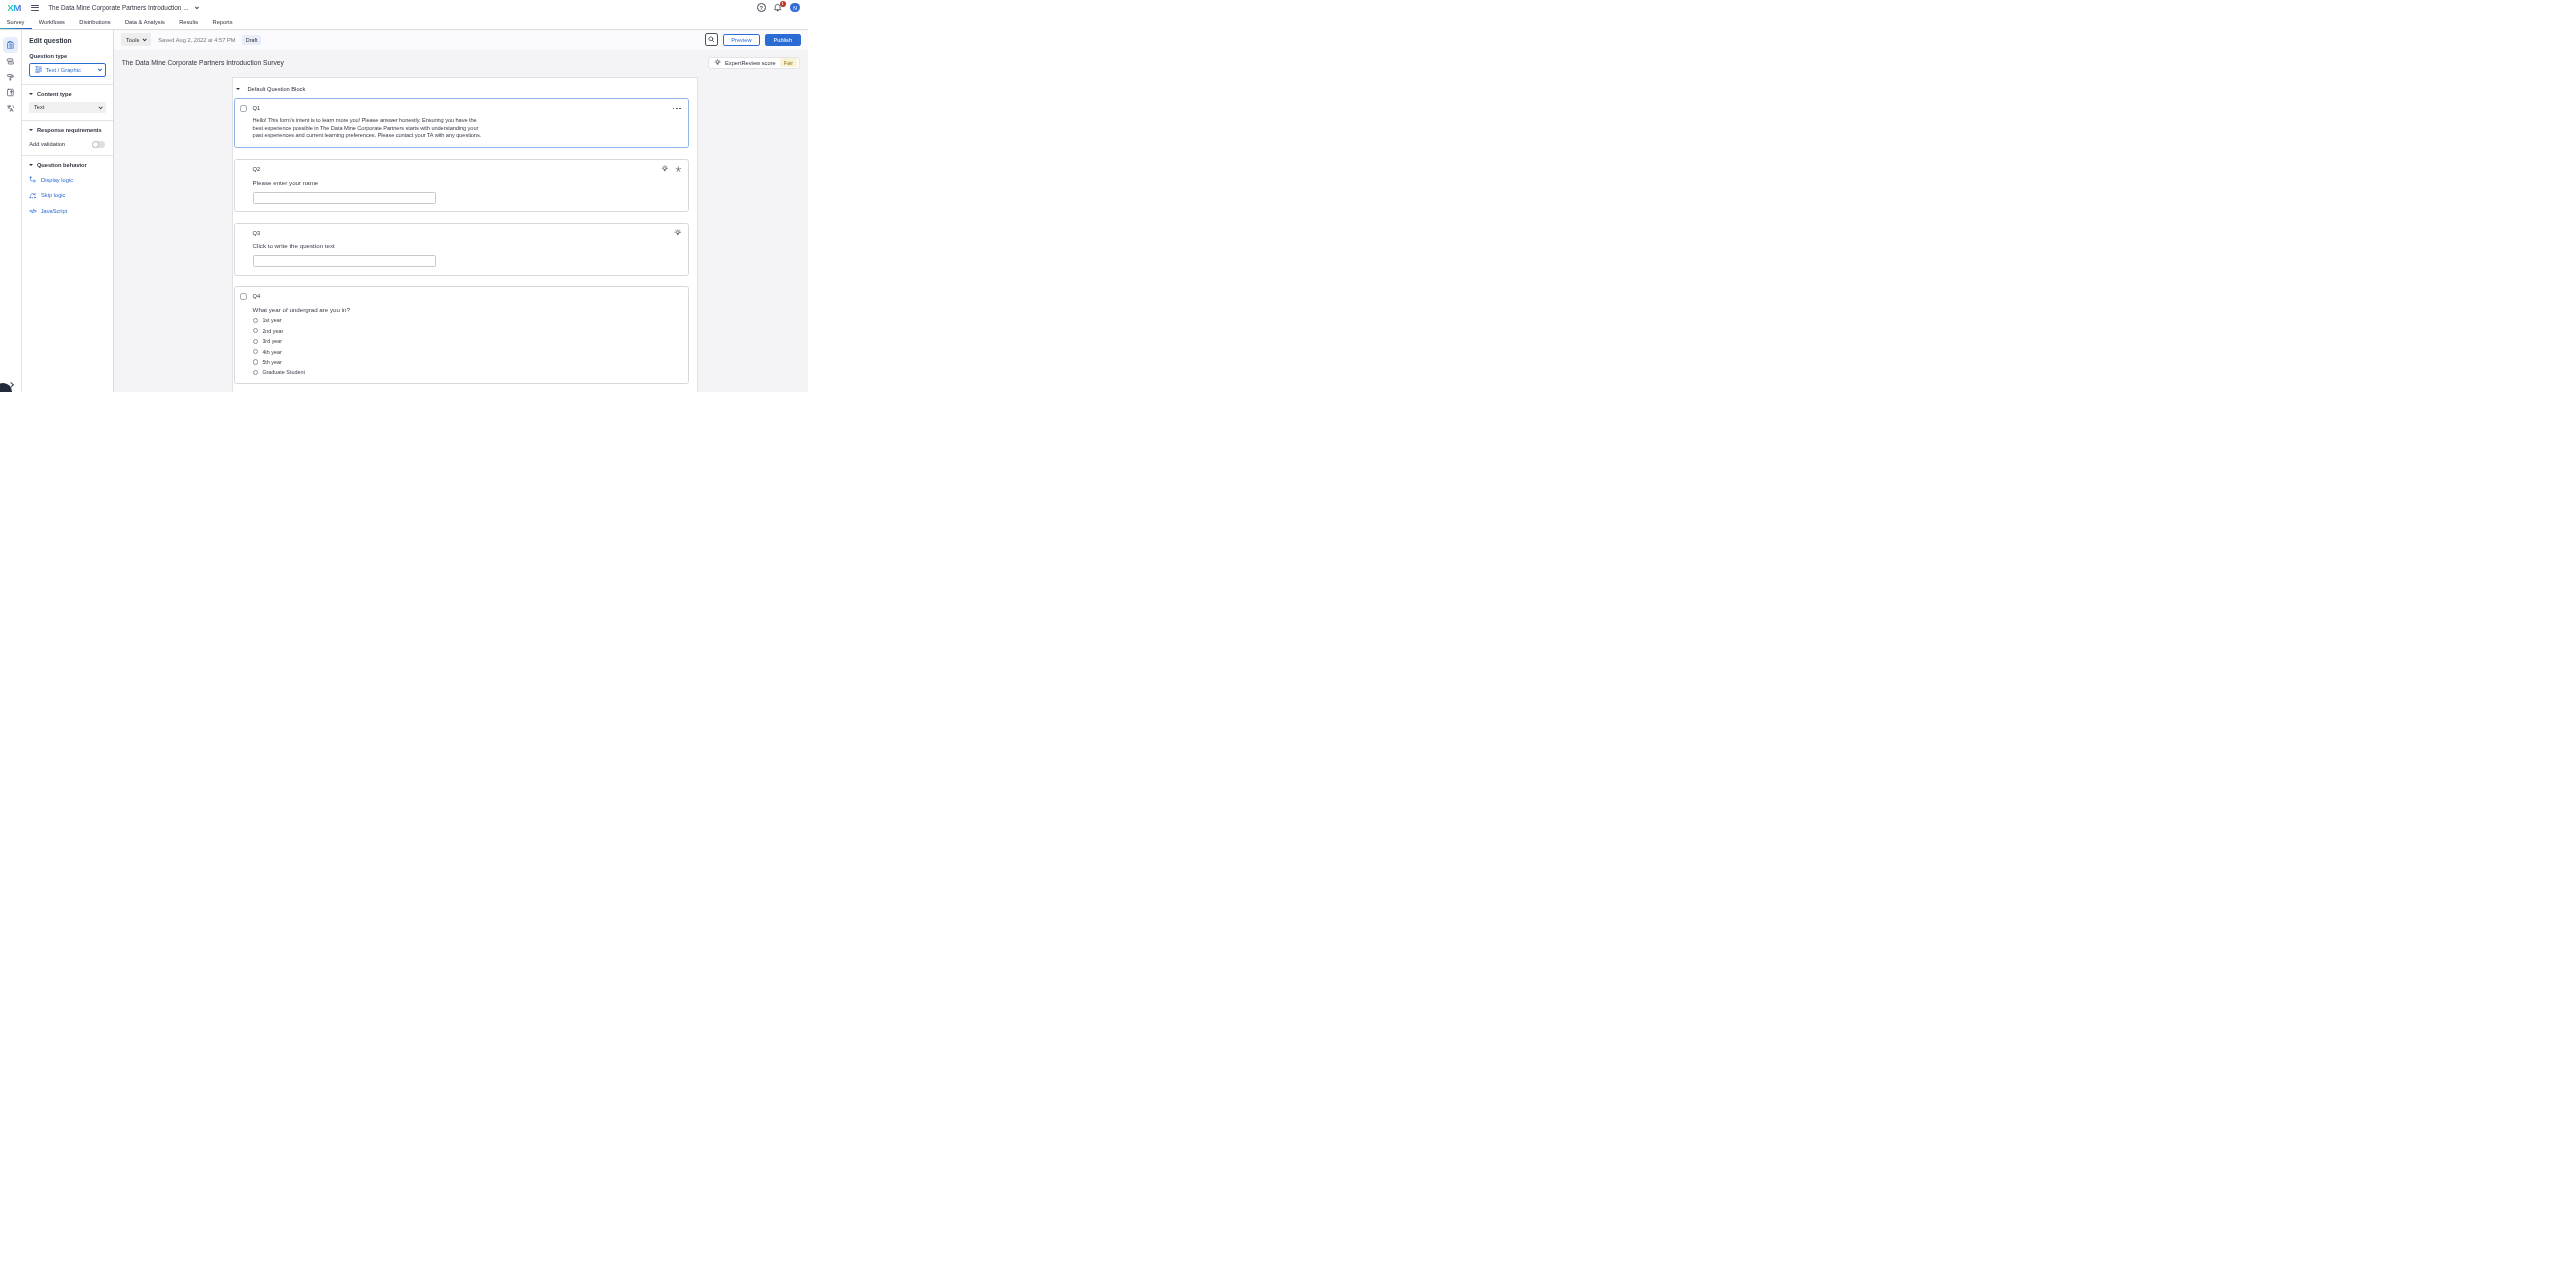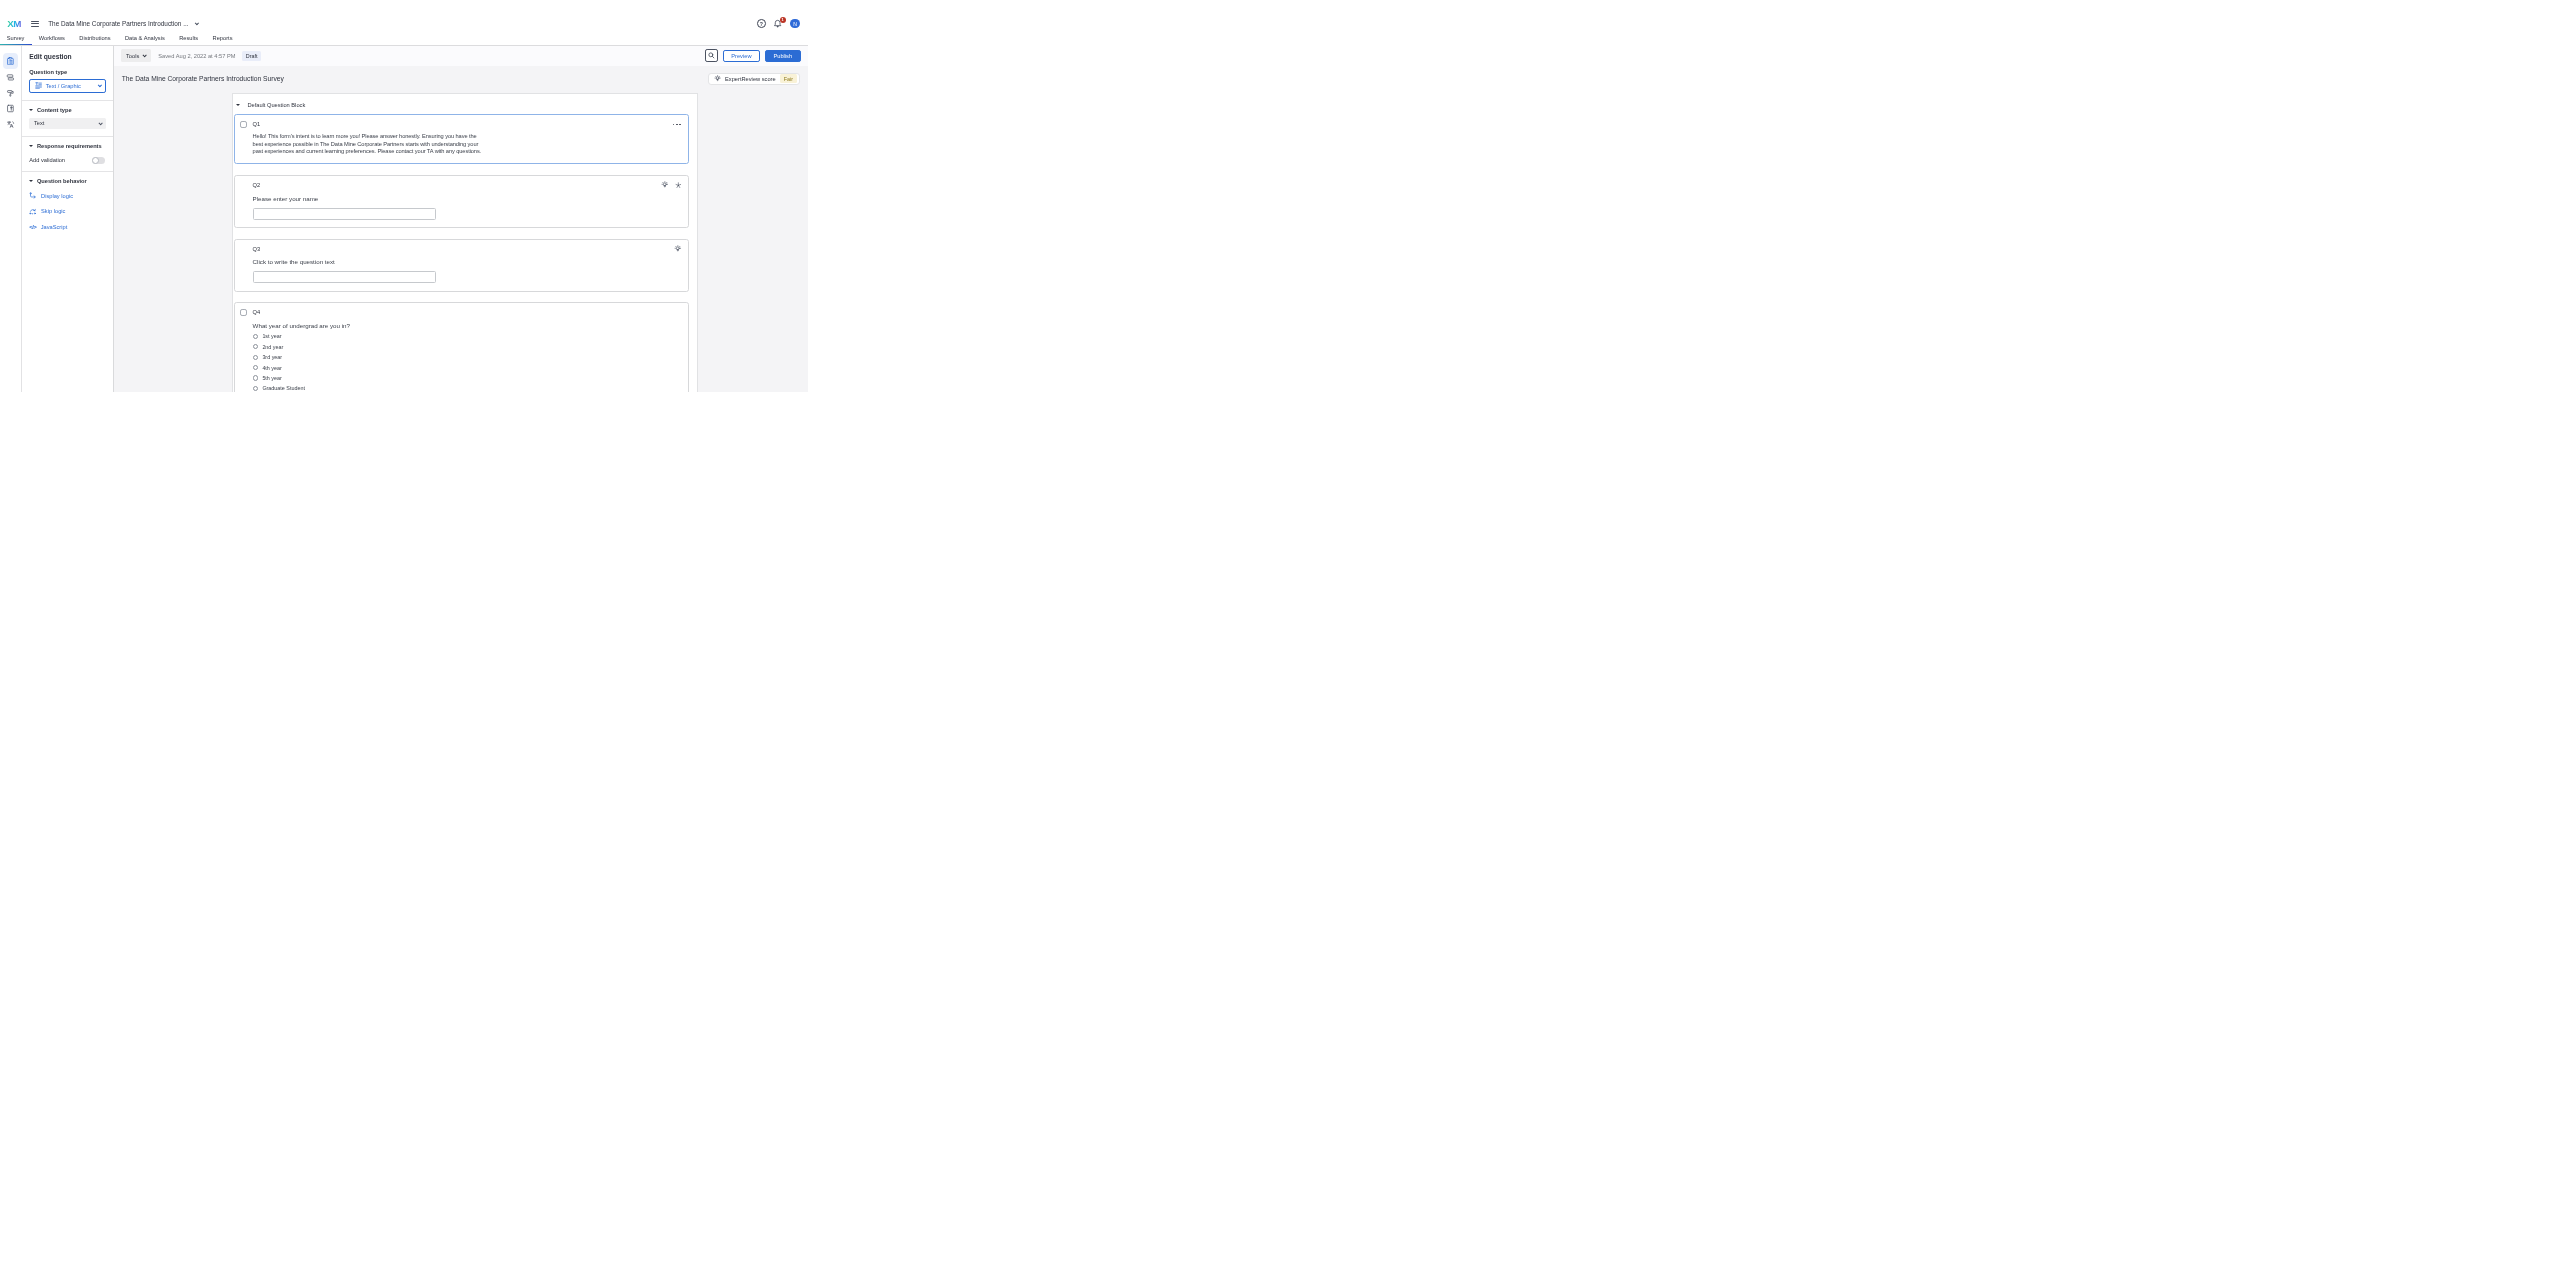--- a/index.html
+++ b/index.html
@@ -1,18 +1,18 @@
 <!DOCTYPE html>
 <html style="font-size:8.2px"><head>
 <meta charset="utf-8">
 <style>
   * { margin:0; padding:0; box-sizing:border-box; }
   html,body { width:808px; height:392px; }
   body { font-family:"Liberation Sans", sans-serif; color:#2f333e; background:#fff; overflow:hidden; }
-  .app { position:relative; width:808px; height:392px; overflow:hidden; background:#fff;margin-top:16px; }
+  .app { position:relative; width:808px; height:392px; overflow:hidden; background:#fff; }
 
   
   .topbar { height:15.5px; display:flex; align-items:center; padding:0 5.2px 0 7.2px; background:#fff; }
   .logo { font-size:9.8px; font-weight:bold; letter-spacing:-0.5px;
           background:linear-gradient(105deg,#2ecf8e 5%,#1fb3e8 55%,#6159e0 95%);
           -webkit-background-clip:text; background-clip:text; color:transparent; }
   .hamburger { margin-left:10.3px; width:7.7px; height:5.7px; display:flex; flex-direction:column; justify-content:space-between; background:none; border:none; cursor:pointer; }
   .hamburger span { display:block; height:1.1px; background:#4a5160; border-radius:1px; }
   .doc-title { margin-left:9.3px; font-size:6.4px; color:#2f333e; white-space:nowrap; }
   .chev { display:inline-block; width:3.1px; height:3.1px; border-right:0.8px solid currentColor; border-bottom:0.8px solid currentColor; transform:rotate(45deg) translateY(-0.5px); }

